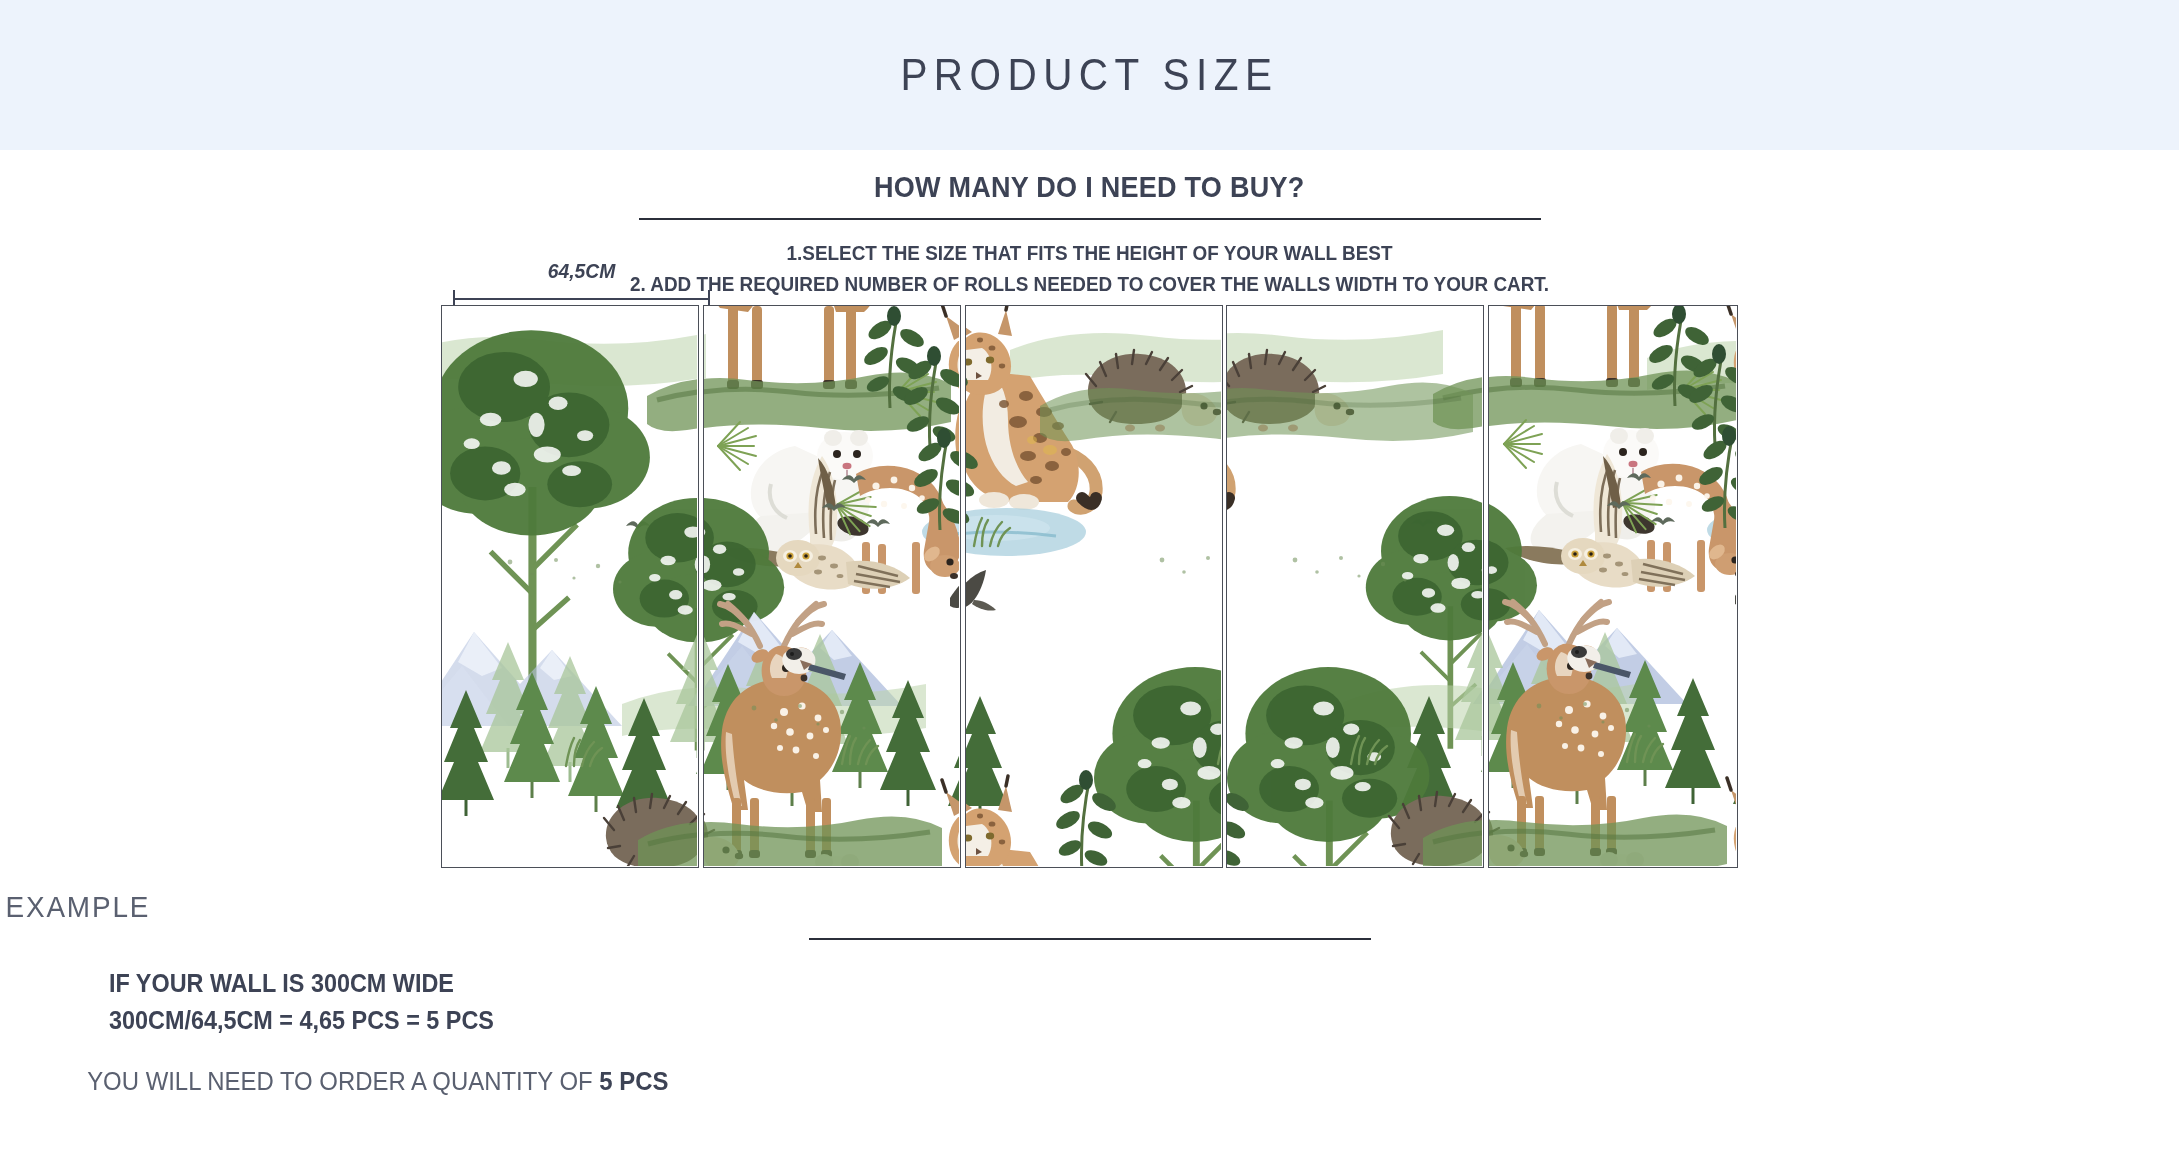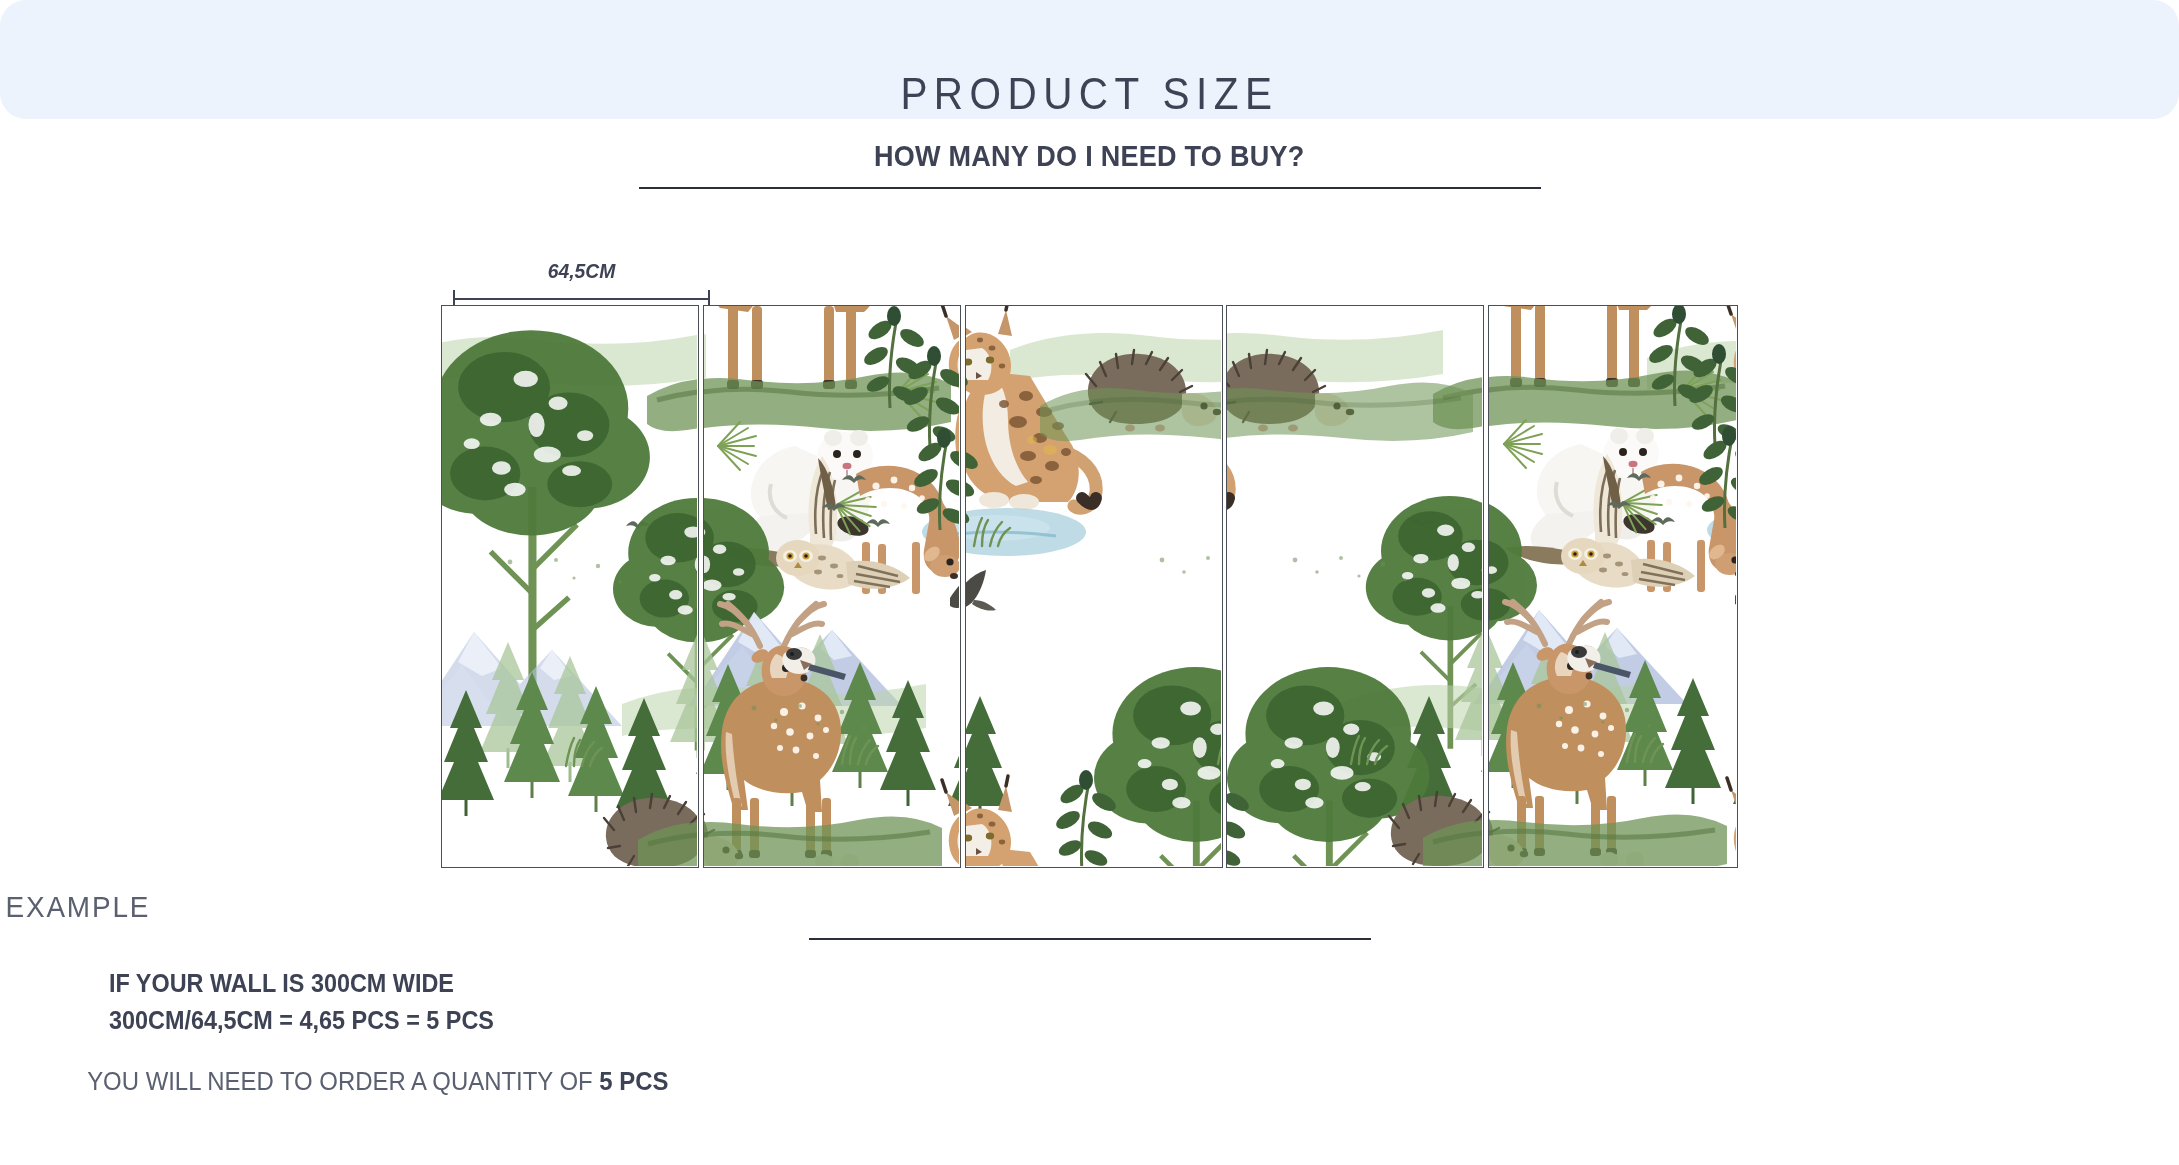--- a/index.html
+++ b/index.html
@@ -8,26 +8,25 @@
     background:#ffffff;
     font-family:"Liberation Sans", sans-serif;
     color:#3d4355;
     overflow:hidden;
     position:relative;
   }
 
   
   .header-band{
     width:2179px;
-    height:119px;
+    height:150px;
     background:#edf3fc;
     display:flex;
-    align-items:flex-end;
+    align-items:center;
     justify-content:center;
-    border-radius:26px;
   }
   .page-title{
     font-size:44px;
     font-weight:300;
     letter-spacing:7px;
     color:#3d4355;
     transform:scaleX(0.92);
   }
 
   
@@ -169,20 +168,24 @@
 </head>
 <body>
 
 <div class="header-band">
   <div class="page-title">PRODUCT SIZE</div>
 </div>
 
 <div class="intro">
   <div class="intro-heading">HOW MANY DO I NEED TO BUY?</div>
   <div class="rule-main"></div>
+  <div class="intro-lines">
+    <span class="intro-line">1.SELECT THE SIZE THAT FITS THE HEIGHT OF YOUR WALL BEST</span>
+    <span class="intro-line">2. ADD THE REQUIRED NUMBER OF ROLLS NEEDED TO COVER THE WALLS WIDTH TO YOUR CART.</span>
+  </div>
 </div>
 
 <div class="dim-wrap">
   <div class="dim-label">64,5CM</div>
   <div class="dim-line"></div>
   <div class="dim-tick left"></div>
   <div class="dim-tick right"></div>
 </div>
 
 <div class="panel-row">

